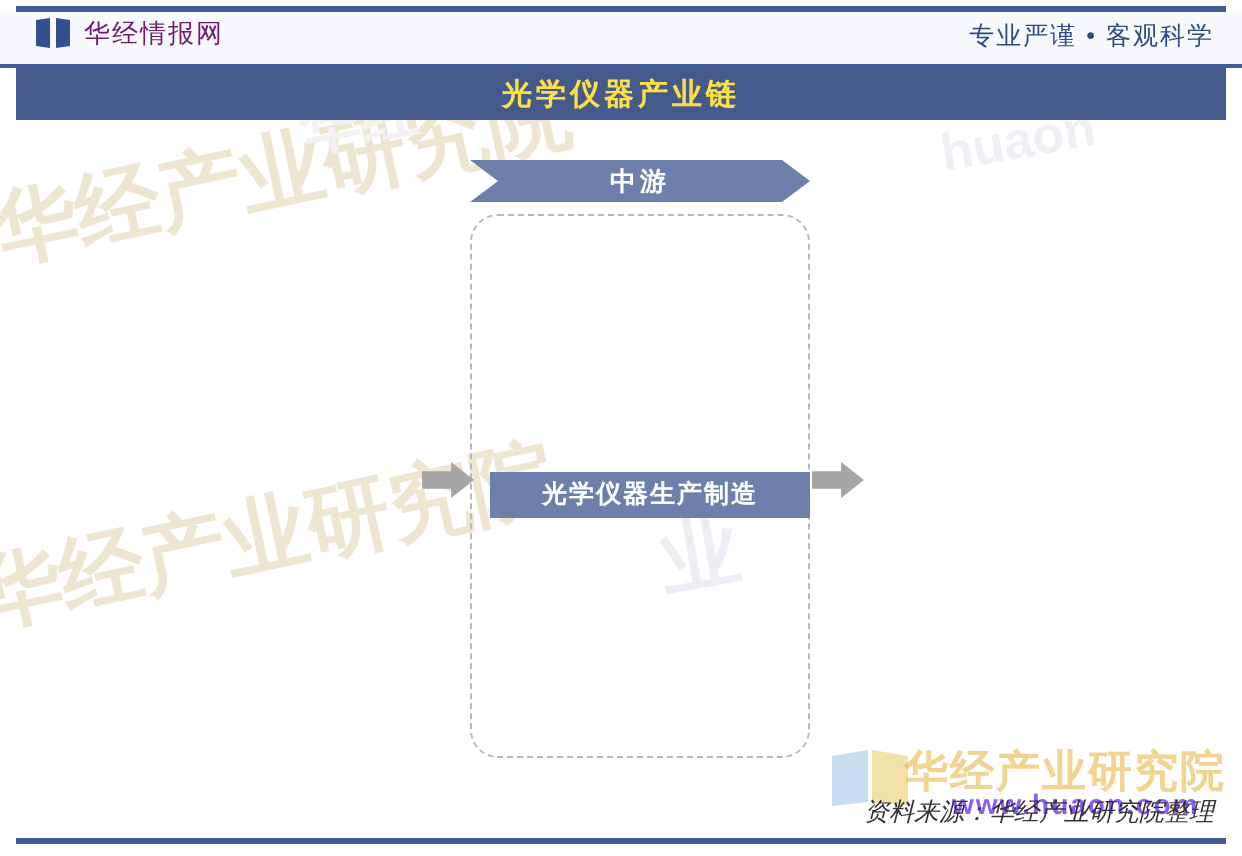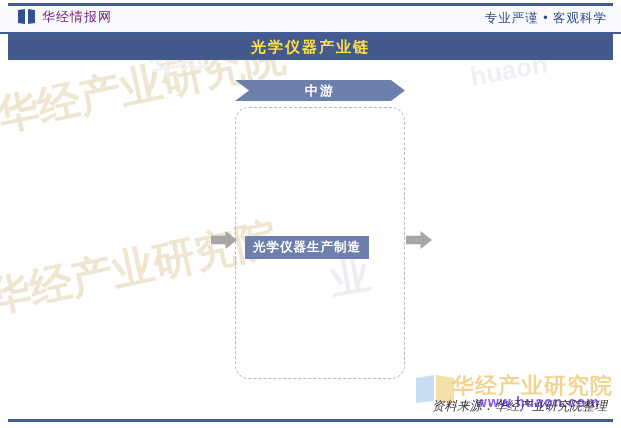--- a/index.html
+++ b/index.html
@@ -58,21 +58,21 @@
   .grp-head{background:#6c80ab;color:#fff;font-size:12.5px;font-weight:bold;text-align:center;
             letter-spacing:1px;height:21px;line-height:21px;margin-bottom:3px;}
   .item{background:#fff;border:1px solid #7b8db5;color:#111;font-size:12.5px;text-align:center;
         height:21px;line-height:20px;margin-bottom:3px;box-sizing:border-box;}
   .col-up .item:last-child{margin-bottom:0;}
 
   .col-down .grp-head{margin-bottom:6px;}
   .col-down .item{margin-bottom:15px;height:22px;line-height:21px;}
   .col-down .item:last-child{margin-bottom:0;}
 
-  .mid-box{position:absolute;left:9px;top:128px;width:124px;height:23px;background:#6c80ab;color:#fff;
+  .mid-box{position:absolute;left:9px;top:128px;width:160px;height:23px;background:#6c80ab;color:#fff;
            font-size:12.5px;font-weight:bold;display:flex;align-items:center;justify-content:center;
            letter-spacing:1px;}
 
   
   .arrow{position:absolute;z-index:4;width:26px;height:18px;background:#a6a6a6;
          clip-path:polygon(0 26%, 56% 26%, 56% 0, 100% 50%, 56% 100%, 56% 74%, 0 74%);}
   .arrow.one{left:211px;top:231px;}
   .arrow.two{left:406px;top:231px;}
 
   

